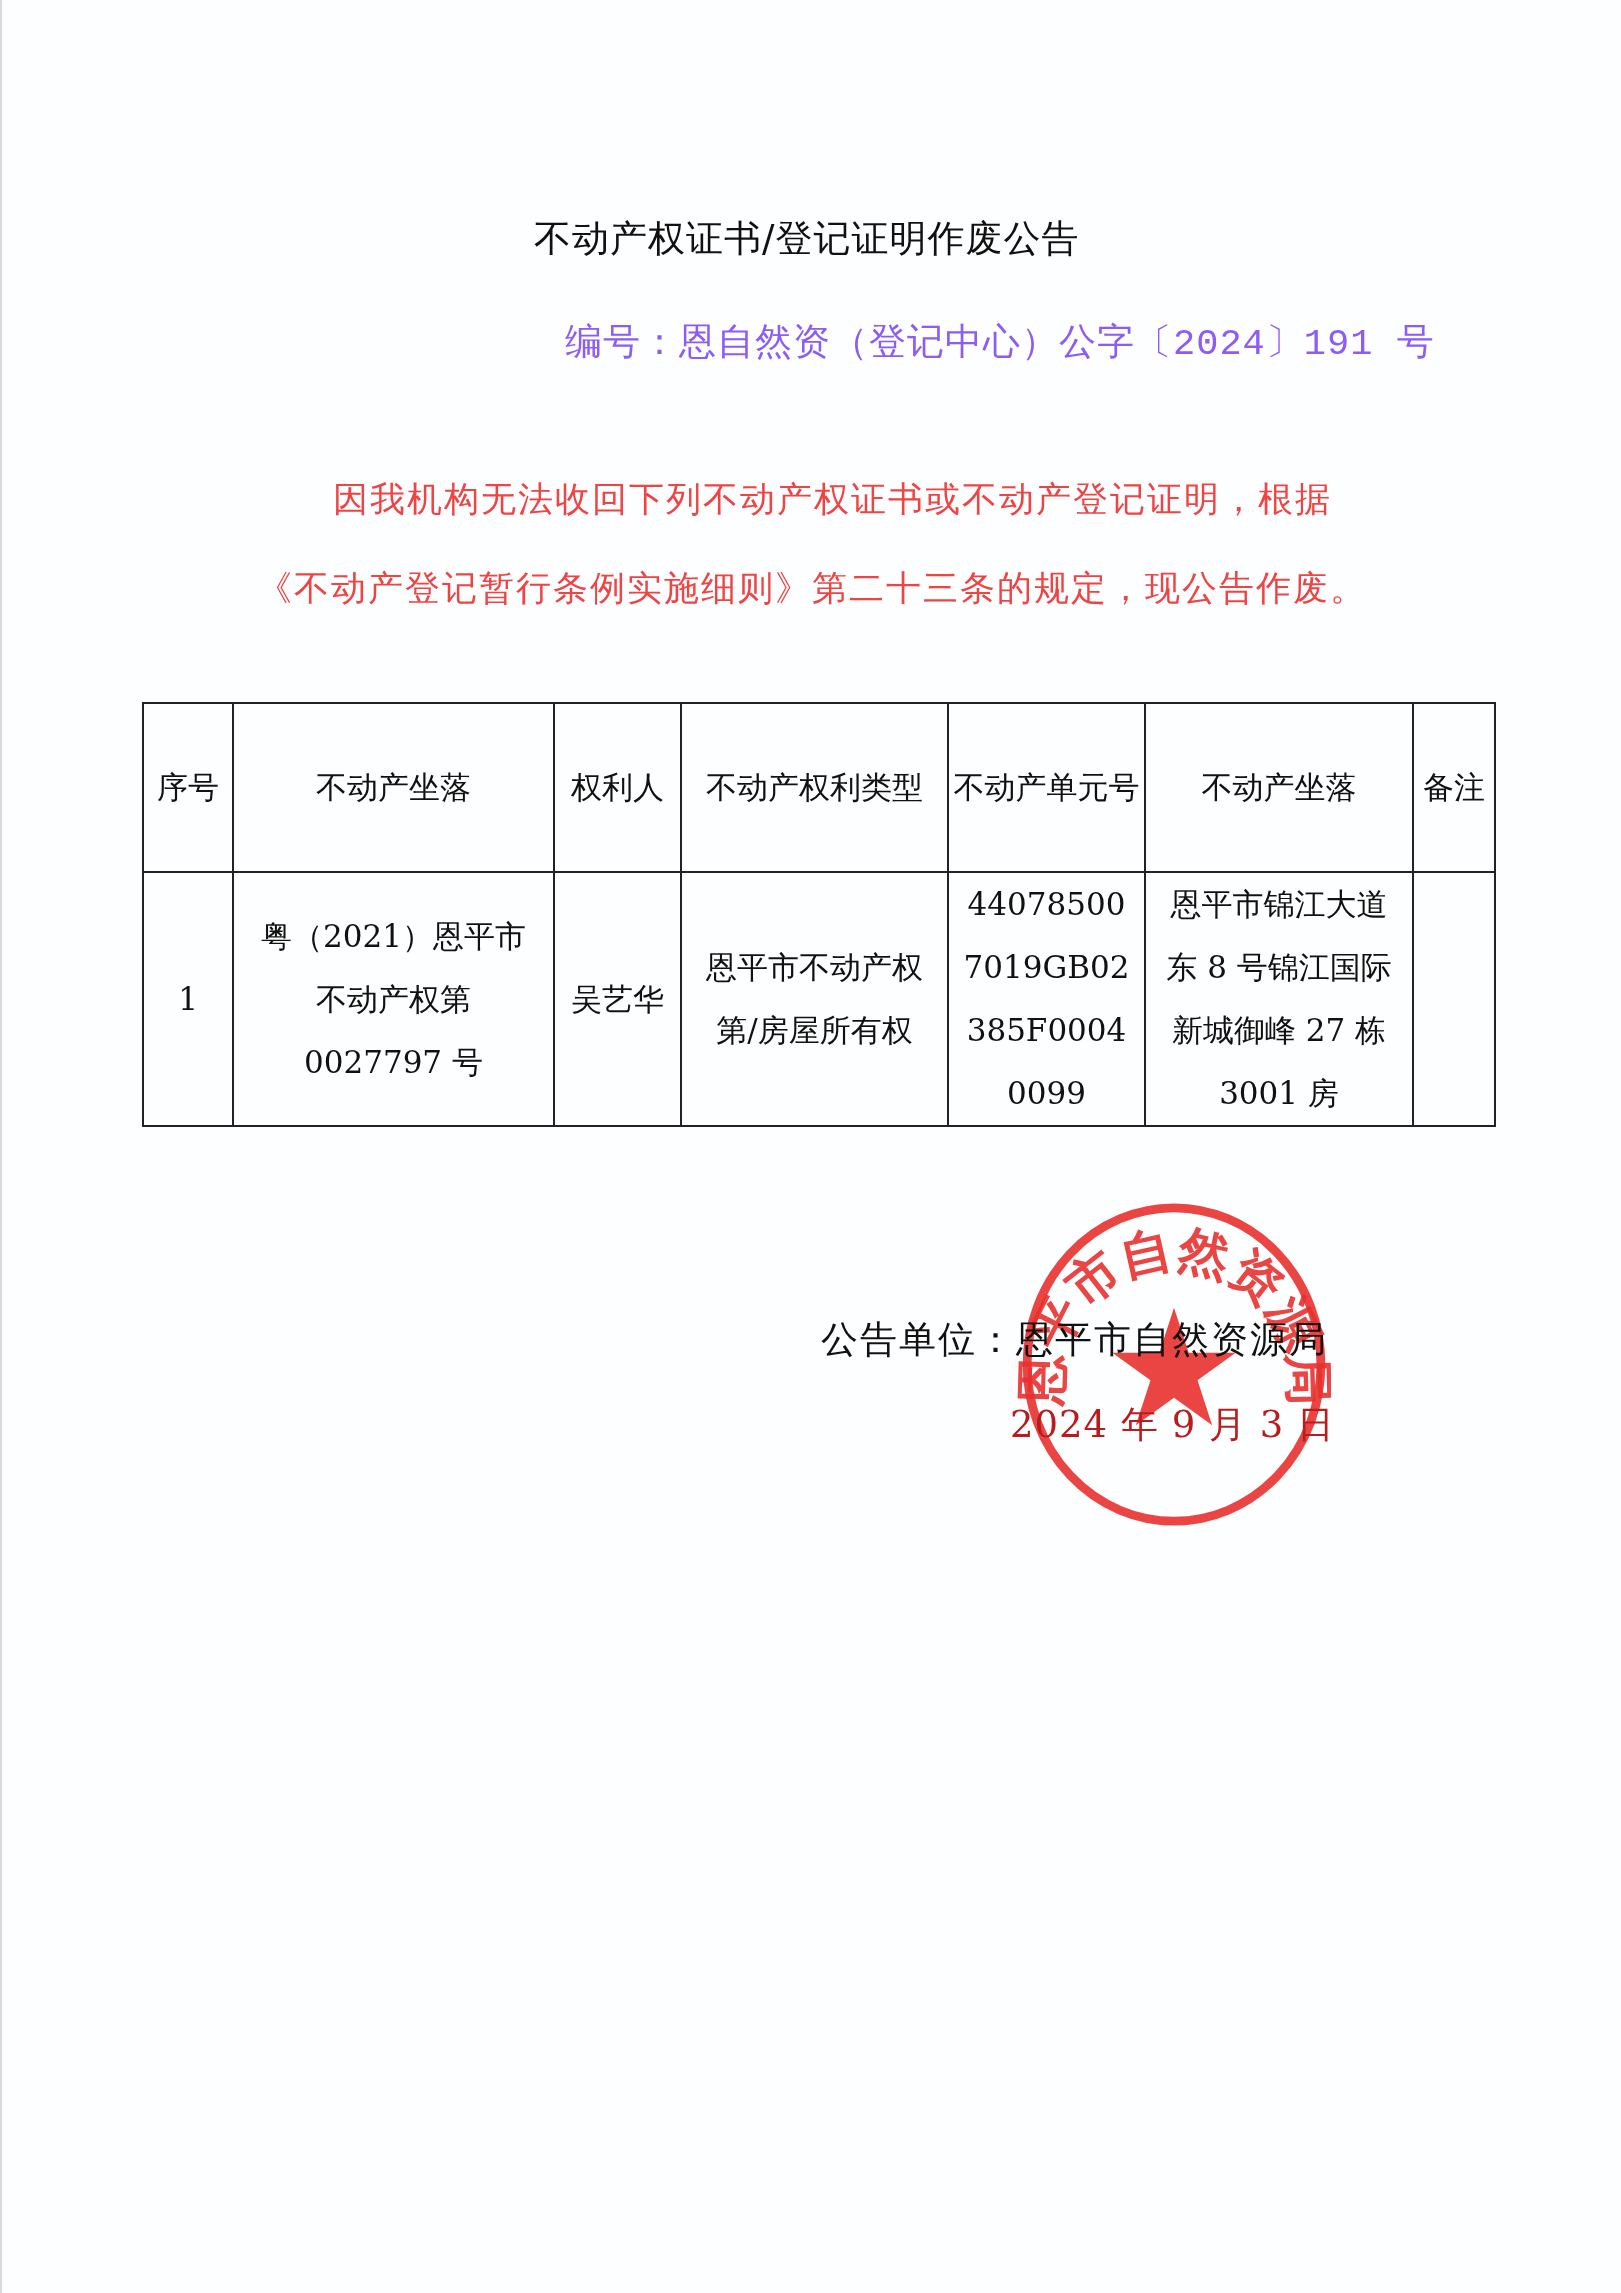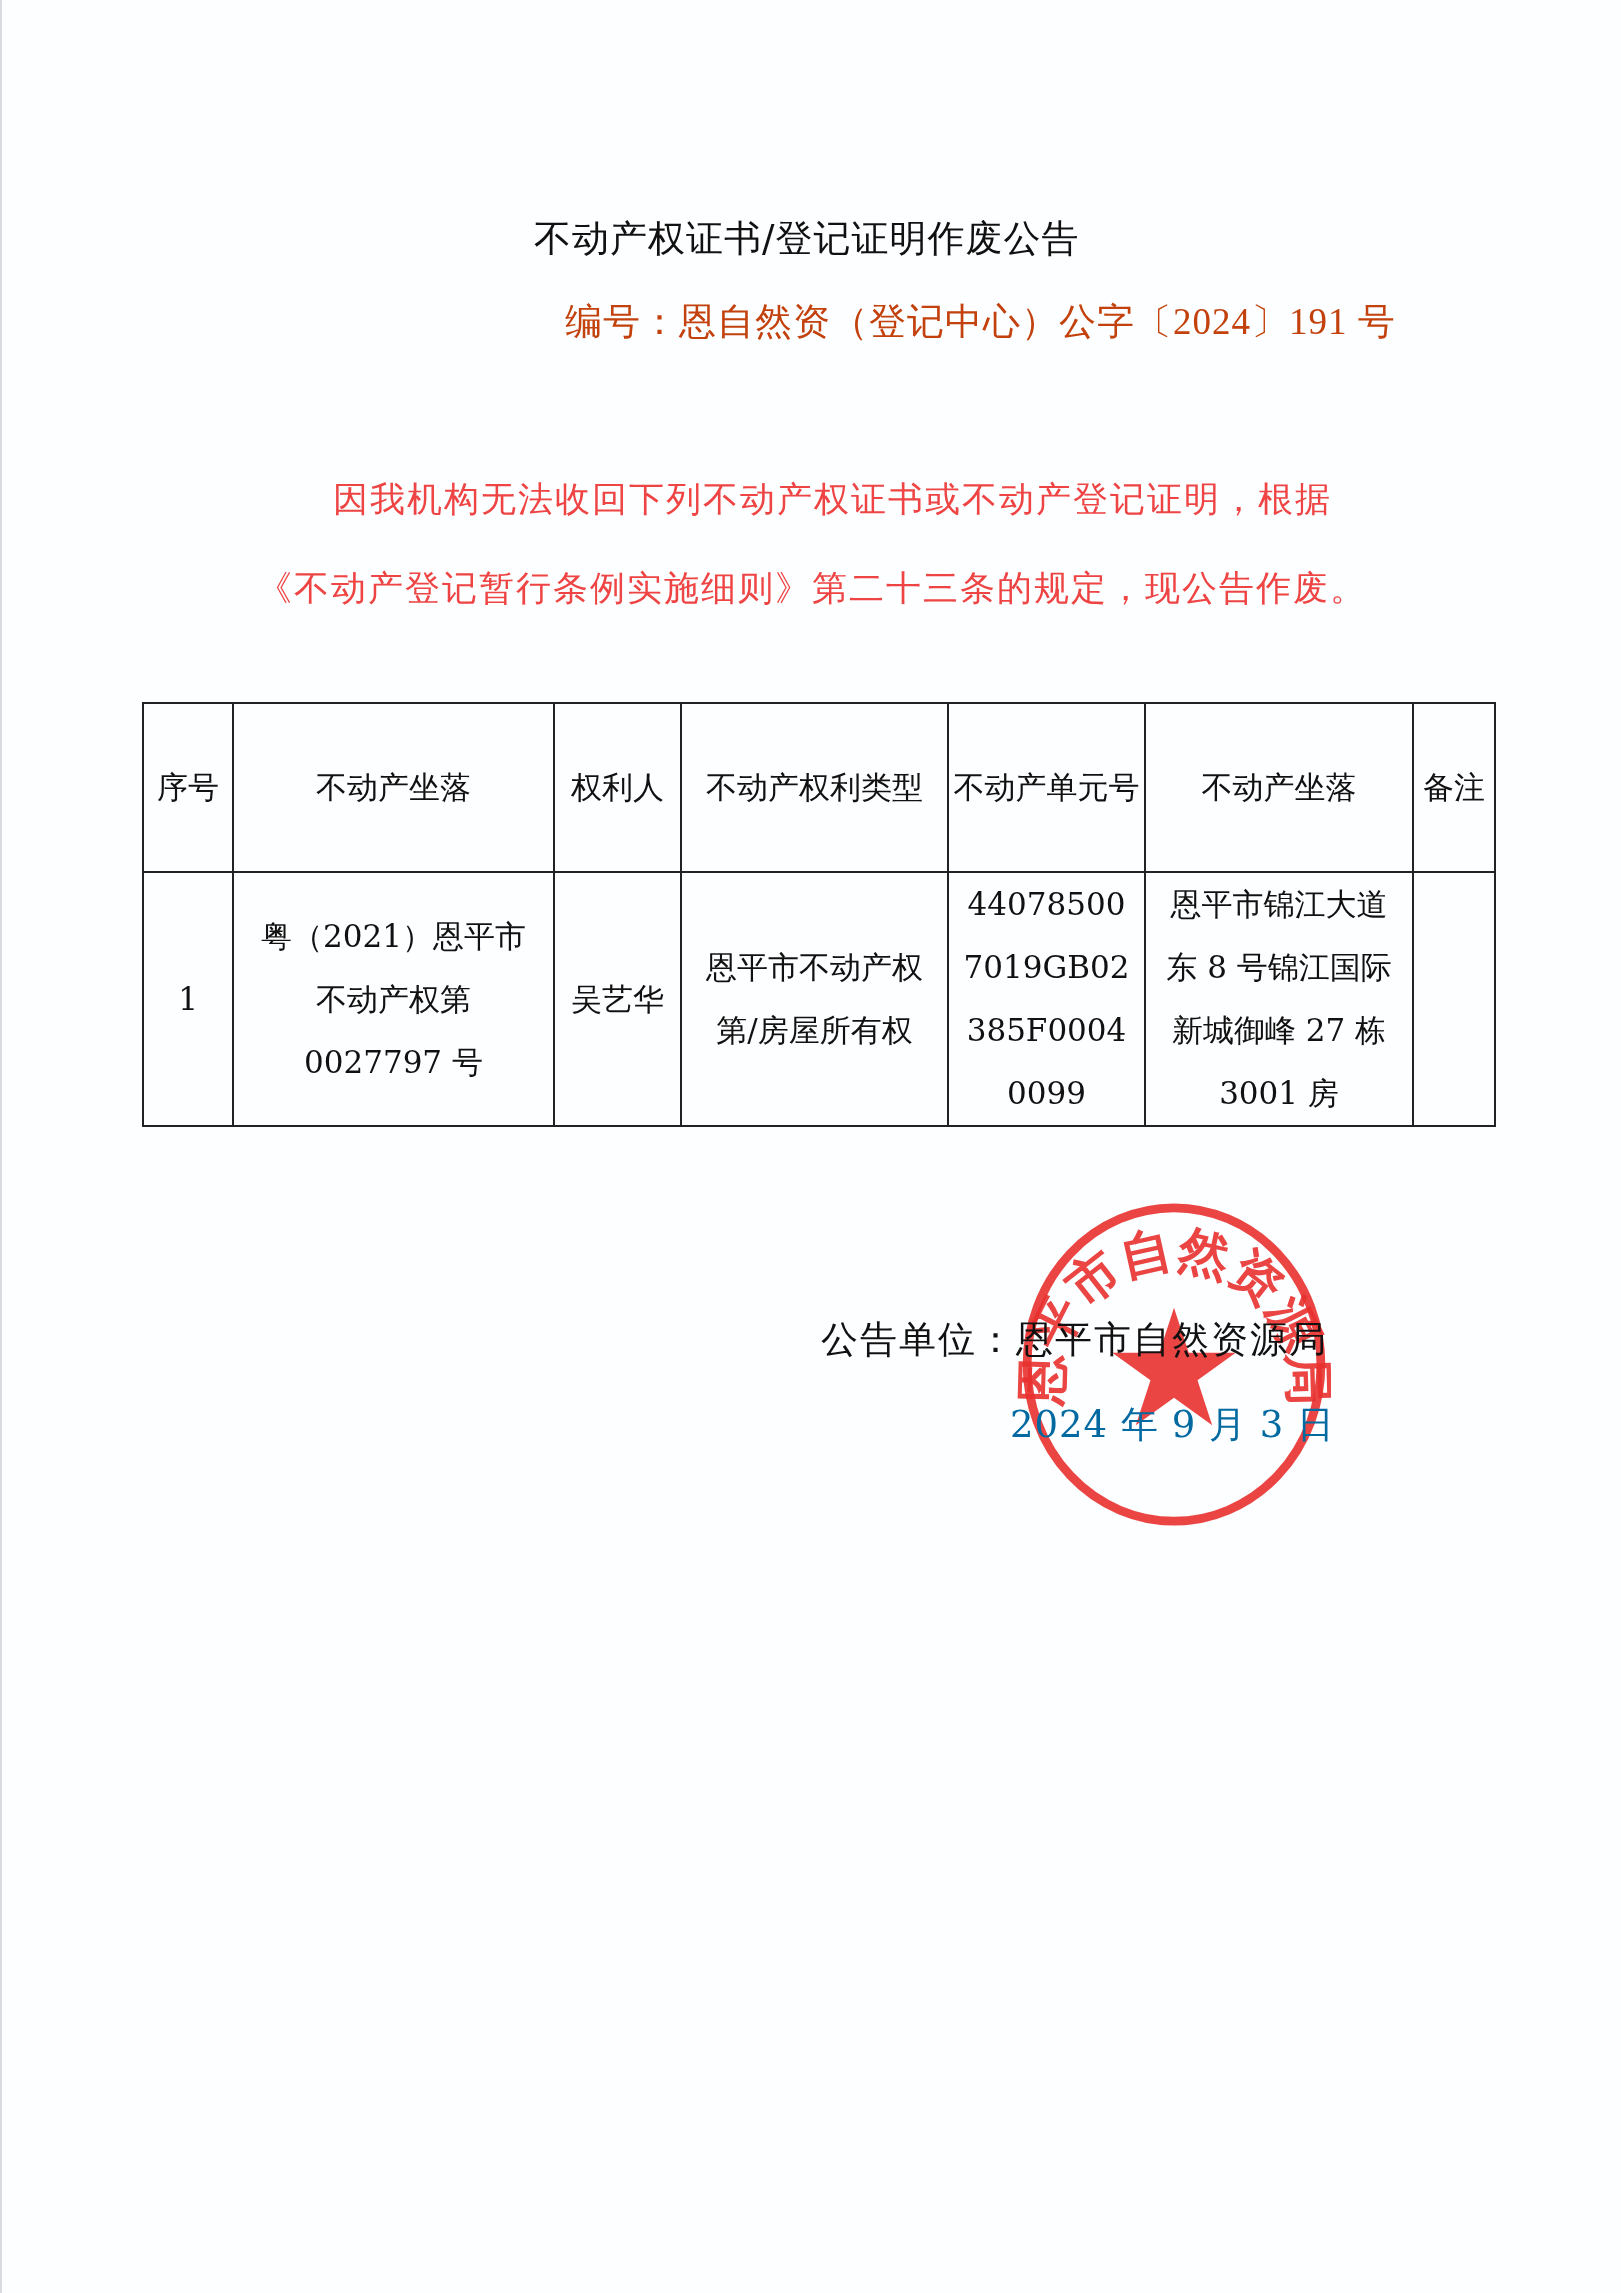--- a/index.html
+++ b/index.html
@@ -6,38 +6,38 @@
   body {
     width: 1621px; height: 2294px; background: #fdfeff; position: relative; overflow: hidden;
     font-family: "DejaVu Serif", "Liberation Serif", serif; color: #1a1a1a;
   }
   .edge { position: absolute; top: 0; left: 0; width: 2px; height: 2294px; background: #d8dadf; }
   .title {
     position: absolute; left: 534px; top: 214px; font-size: 37px; letter-spacing: 1px;
     font-family: "DejaVu Sans", "Liberation Sans", sans-serif; color: #111;
   }
   .docno {
-    position: absolute; left: 565px; top: 297px; font-size: 37px; letter-spacing: 1px;
-    font-family: Liberation Serif, serif; color: #c2410c; white-space: nowrap;
+    position: absolute; left: 565px; top: 317px; font-size: 37px; letter-spacing: 1px;
+    font-family: Liberation Mono, monospace; color: #8b5cf6; white-space: nowrap;
   }
   .para { position: absolute; font-size: 35px; letter-spacing: 2px; white-space: nowrap; color: #ef4444; }
   .p1 { left: 333px; top: 476px; }
   .p2 { left: 257px; top: 565px; }
   table.notice {
     position: absolute; left: 142px; top: 702px; width: 1353px; height: 425px;
     border-collapse: collapse; border: 2.9px solid #111; table-layout: fixed;
   }
   table.notice th, table.notice td {
     border: 2px solid #222; text-align: center; vertical-align: middle;
     font-size: 31px; font-weight: normal; line-height: 63px; padding: 0 0; color: #111;
   }
   table.notice tr.head { height: 169px; }
   .stamp { position: absolute; left: 1017px; top: 1198px; width: 314px; height: 333px; }
   .issuer { position: absolute; left: 821px; top: 1315px; font-size: 37px; letter-spacing: 2px; white-space: nowrap; color: #111; }
-  .date { position: absolute; left: 1010px; top: 1400px; font-size: 37px; letter-spacing: 1px; white-space: nowrap; color: #0369a1; }
+  .date { position: absolute; left: 1010px; top: 1400px; font-size: 37px; letter-spacing: 1px; white-space: nowrap; color: #b91c1c; }
 </style>
 </head>
 <body>
 
 <div class="edge"></div>
 
 <div class="title">不动产权证书/登记证明作废公告</div>
 <div class="docno">编号：恩自然资（登记中心）公字〔2024〕191 号</div>
 
 <div class="para p1">因我机构无法收回下列不动产权证书或不动产登记证明，根据</div>

